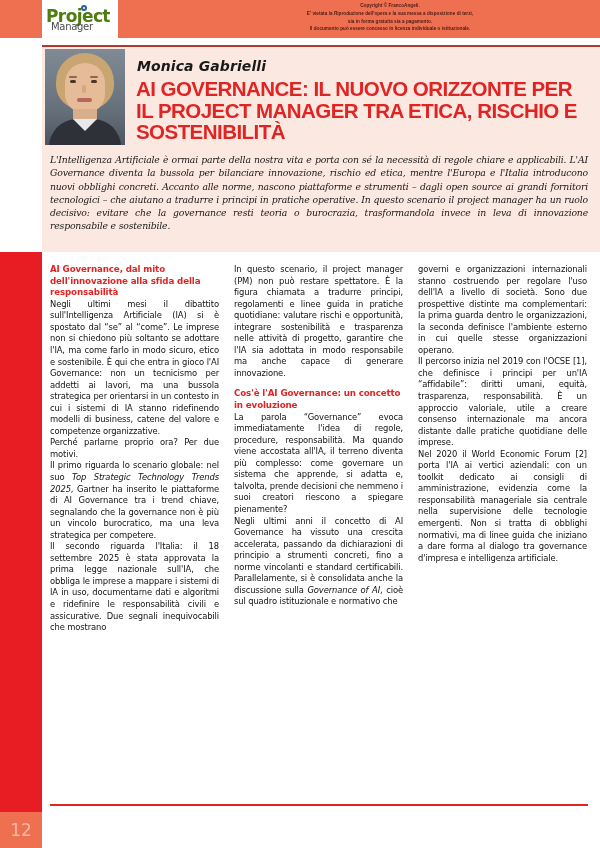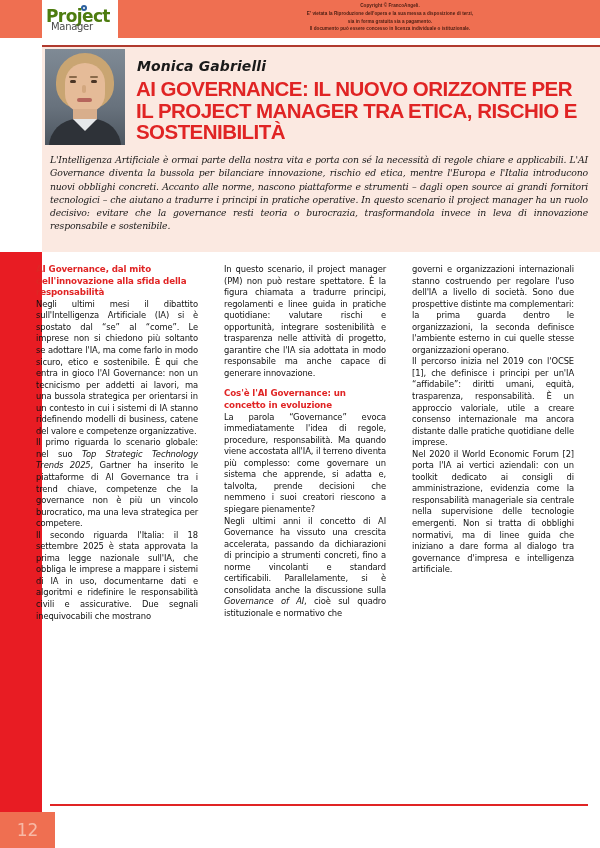--- a/index.html
+++ b/index.html
@@ -233,37 +233,37 @@
     box-sizing: border-box;
     font-family: "DejaVu Sans", sans-serif;
     font-size: 25px;
     font-weight: normal;
     letter-spacing: 0.5px;
     color: #ffffff;
   }
   .page-number {
     position: absolute;
     left: 0; top: 812px;
-    width: 55px; height: 36px;
+    width: 42px; height: 36px;
     background: #ef6f51;
     color: #f7b9a6;
     font-family: "DejaVu Sans", sans-serif;
     font-size: 17px;
     display: flex;
     align-items: center;
     justify-content: center;
   }
 
   
   .columns {
     position: absolute;
-    left: 36px; top: 264px;
+    left: 50px; top: 264px;
     width: 538px; height: 530px;
     display: flex;
-    gap: 26px;
+    gap: 15px;
   }
   .col {
     width: 169px;
     font-family: "DejaVu Sans", sans-serif;
     font-size: 8.4px;
     line-height: 11.55px;
     text-align: justify;
     color: #111111;
     letter-spacing: -0.12px;
   }
@@ -340,21 +340,22 @@
 
 <div class="side-banner"></div>
 <div class="side-banner-label">PROFESSIONE PM</div>
 <div class="page-number">12</div>
 
 <div class="columns">
 
   <div class="col">
     <p class="sec-head">AI Governance, dal mito dell'innovazione alla sfida della responsabilità</p>
     <p>Negli ultimi mesi il dibattito sull'Intelligenza Artificiale (IA) si è spostato dal “se” al “come”. Le imprese non si chiedono più soltanto se adottare l'IA, ma come farlo in modo sicuro, etico e sostenibile. È qui che entra in gioco l'AI Governance: non un tecnicismo per addetti ai lavori, ma una bussola strategica per orientarsi in un contesto in cui i sistemi di IA stanno ridefinendo modelli di business, catene del valore e competenze organizzative.</p>
-    <p><span>Il primo riguarda lo scenario globale: nel suo </span><span class="it">Top Strategic Technology Trends 2025</span><span>, Gartner ha inserito le piattaforme di AI Governance tra i trend chiave, competenze che la governance non è più un vincolo burocratico, ma una leva strategica per competere.</span></p>
+    <p>Perché parlarne proprio ora? Per due motivi.</p>
+    <p><span>Il primo riguarda lo scenario globale: nel suo </span><span class="it">Top Strategic Technology Trends 2025</span><span>, Gartner ha inserito le piattaforme di AI Governance tra i trend chiave, segnalando che la governance non è più un vincolo burocratico, ma una leva strategica per competere.</span></p>
     <p>Il secondo riguarda l'Italia: il 18 settembre 2025 è stata approvata la prima legge nazionale sull'IA, che obbliga le imprese a mappare i sistemi di IA in uso, documentarne dati e algoritmi e ridefinire le responsabilità civili e assicurative. Due segnali inequivocabili che mostrano</p>
   </div>
 
   <div class="col">
     <p>In questo scenario, il project manager (PM) non può restare spettatore. È la figura chiamata a tradurre principi, regolamenti e linee guida in pratiche quotidiane: valutare rischi e opportunità, integrare sostenibilità e trasparenza nelle attività di progetto, garantire che l'IA sia adottata in modo responsabile ma anche capace di generare innovazione.</p>
     <p class="sec-head spaced">Cos'è l'AI Governance: un concetto in evoluzione</p>
     <p>La parola “Governance” evoca immediatamente l'idea di regole, procedure, responsabilità. Ma quando viene accostata all'IA, il terreno diventa più complesso: come governare un sistema che apprende, si adatta e, talvolta, prende decisioni che nemmeno i suoi creatori riescono a spiegare pienamente?</p>
     <p><span>Negli ultimi anni il concetto di AI Governance ha vissuto una crescita accelerata, passando da dichiarazioni di principio a strumenti concreti, fino a norme vincolanti e standard certificabili. Parallelamente, si è consolidata anche la discussione sulla </span><span class="it">Governance of AI</span><span>, cioè sul quadro istituzionale e normativo che</span></p>
   </div>
 

